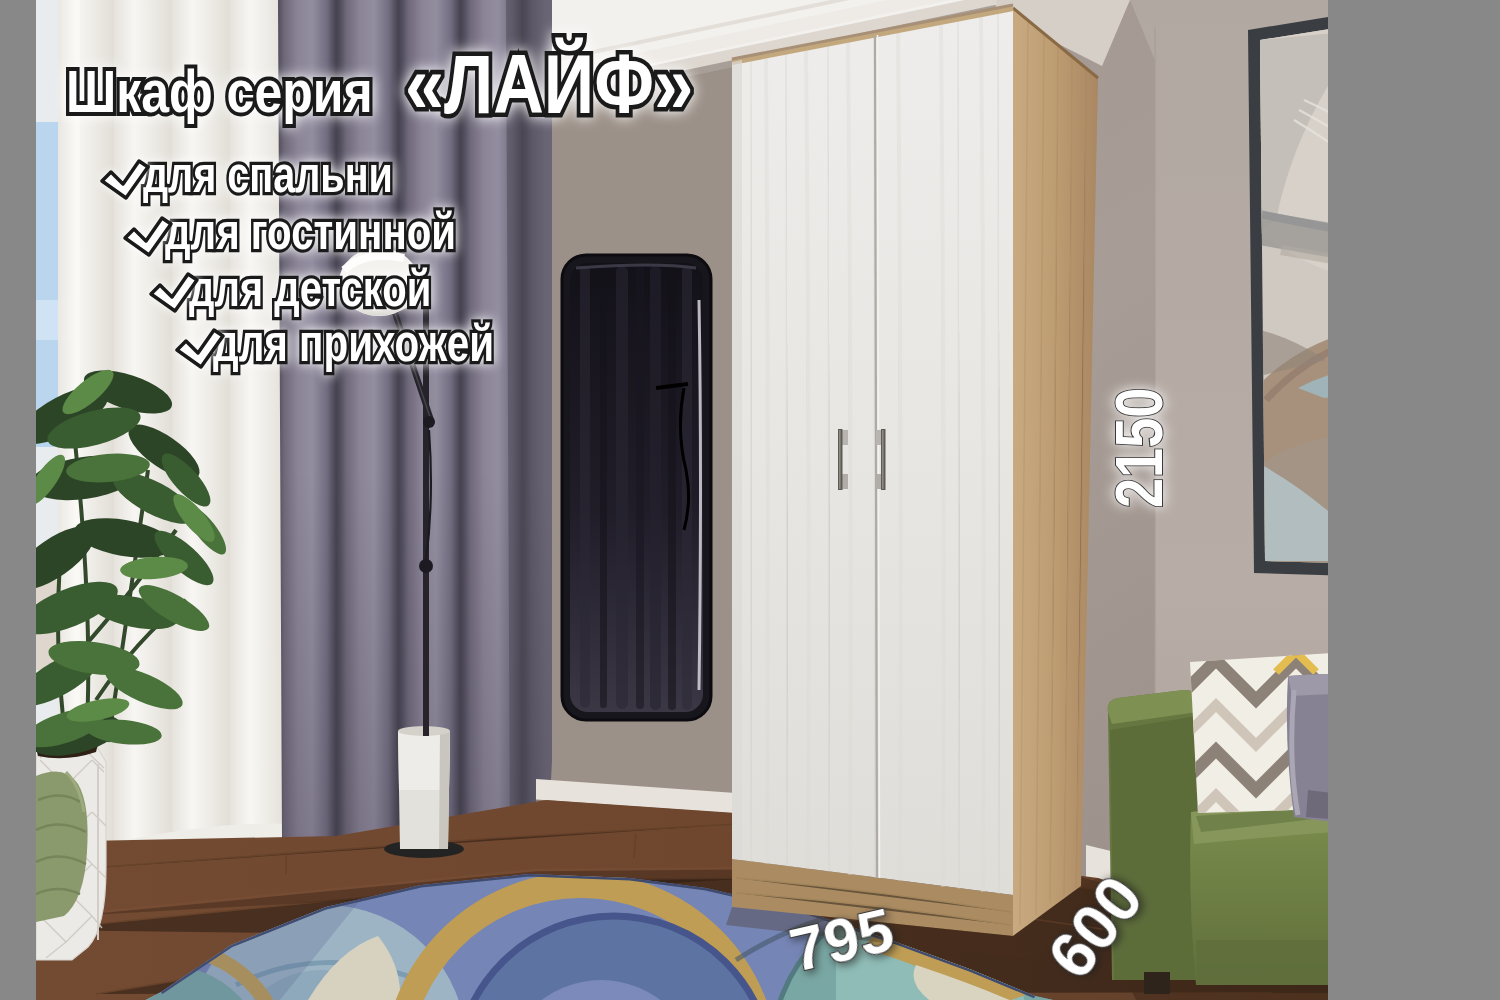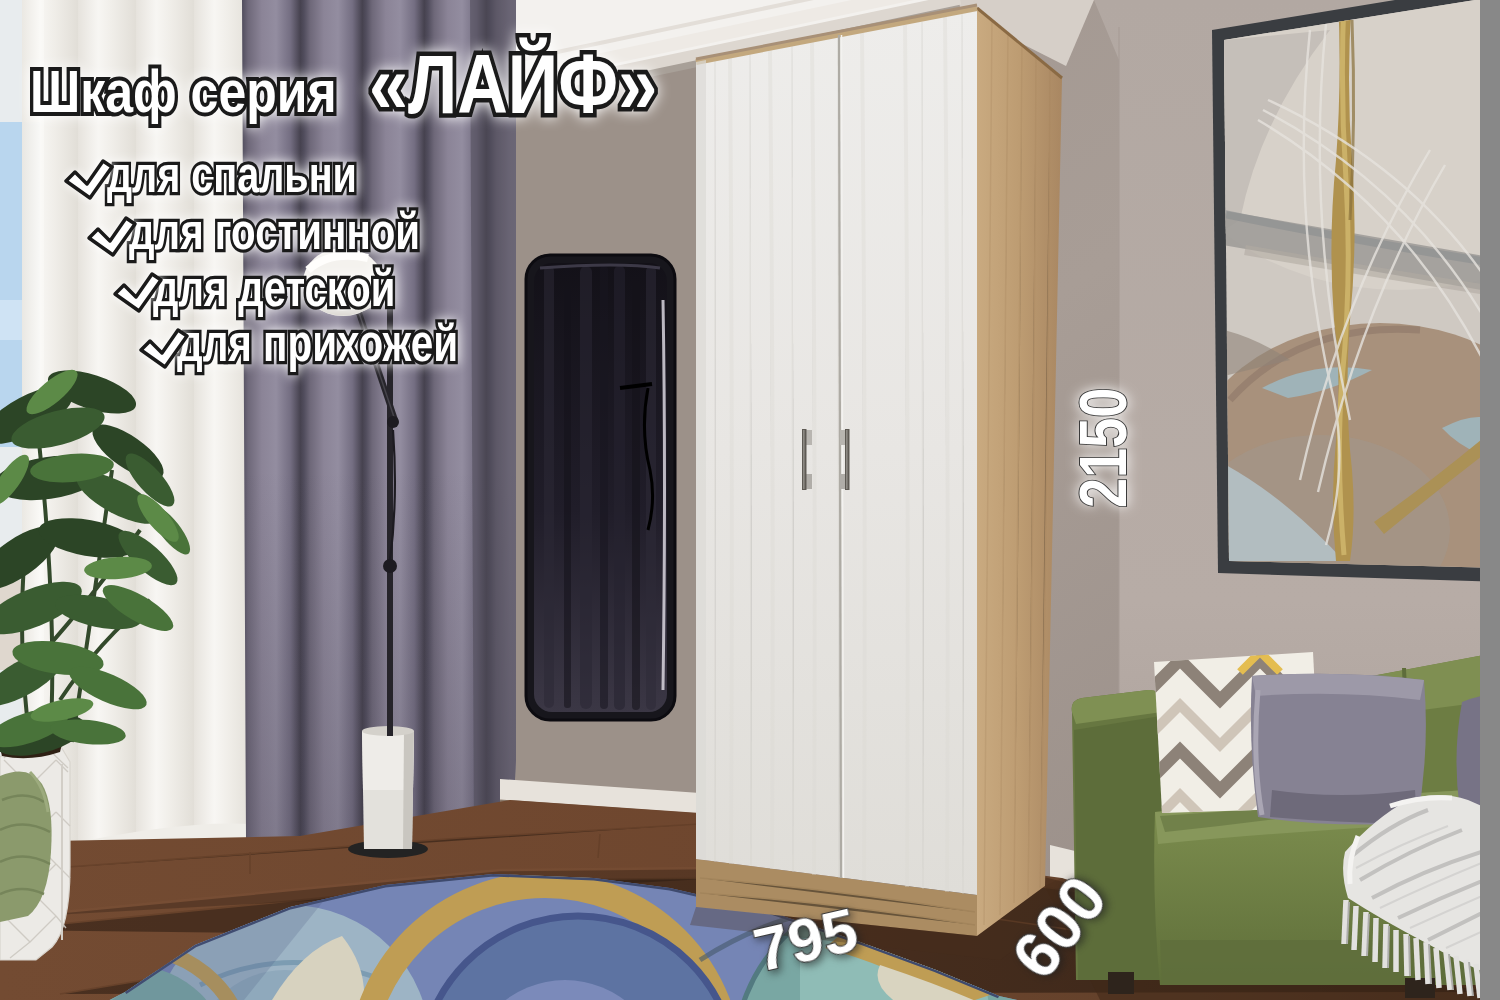--- a/index.html
+++ b/index.html
@@ -1,16 +1,16 @@
 <!DOCTYPE html>
 <html><head>
 <meta charset="utf-8">
 <style>
   html,body{margin:0;padding:0;background:#888;}
-  #scene{position:relative;width:1480px;height:1000px;overflow:hidden;font-family:"Liberation Sans",sans-serif;}
+  #scene{position:relative;width:1292px;height:1000px;overflow:hidden;font-family:"Liberation Sans",sans-serif;padding-left:36px;}
   svg{display:block;}
 </style>
 </head>
 <body>
 <div id="scene">
 <svg width="1500" height="1000" viewBox="0 0 1500 1000">
 <defs>
   <linearGradient id="wallg" x1="0" y1="0" x2="1" y2="1">
     <stop offset="0" stop-color="#9d938d"></stop>
     <stop offset="0.5" stop-color="#a89d96"></stop>

